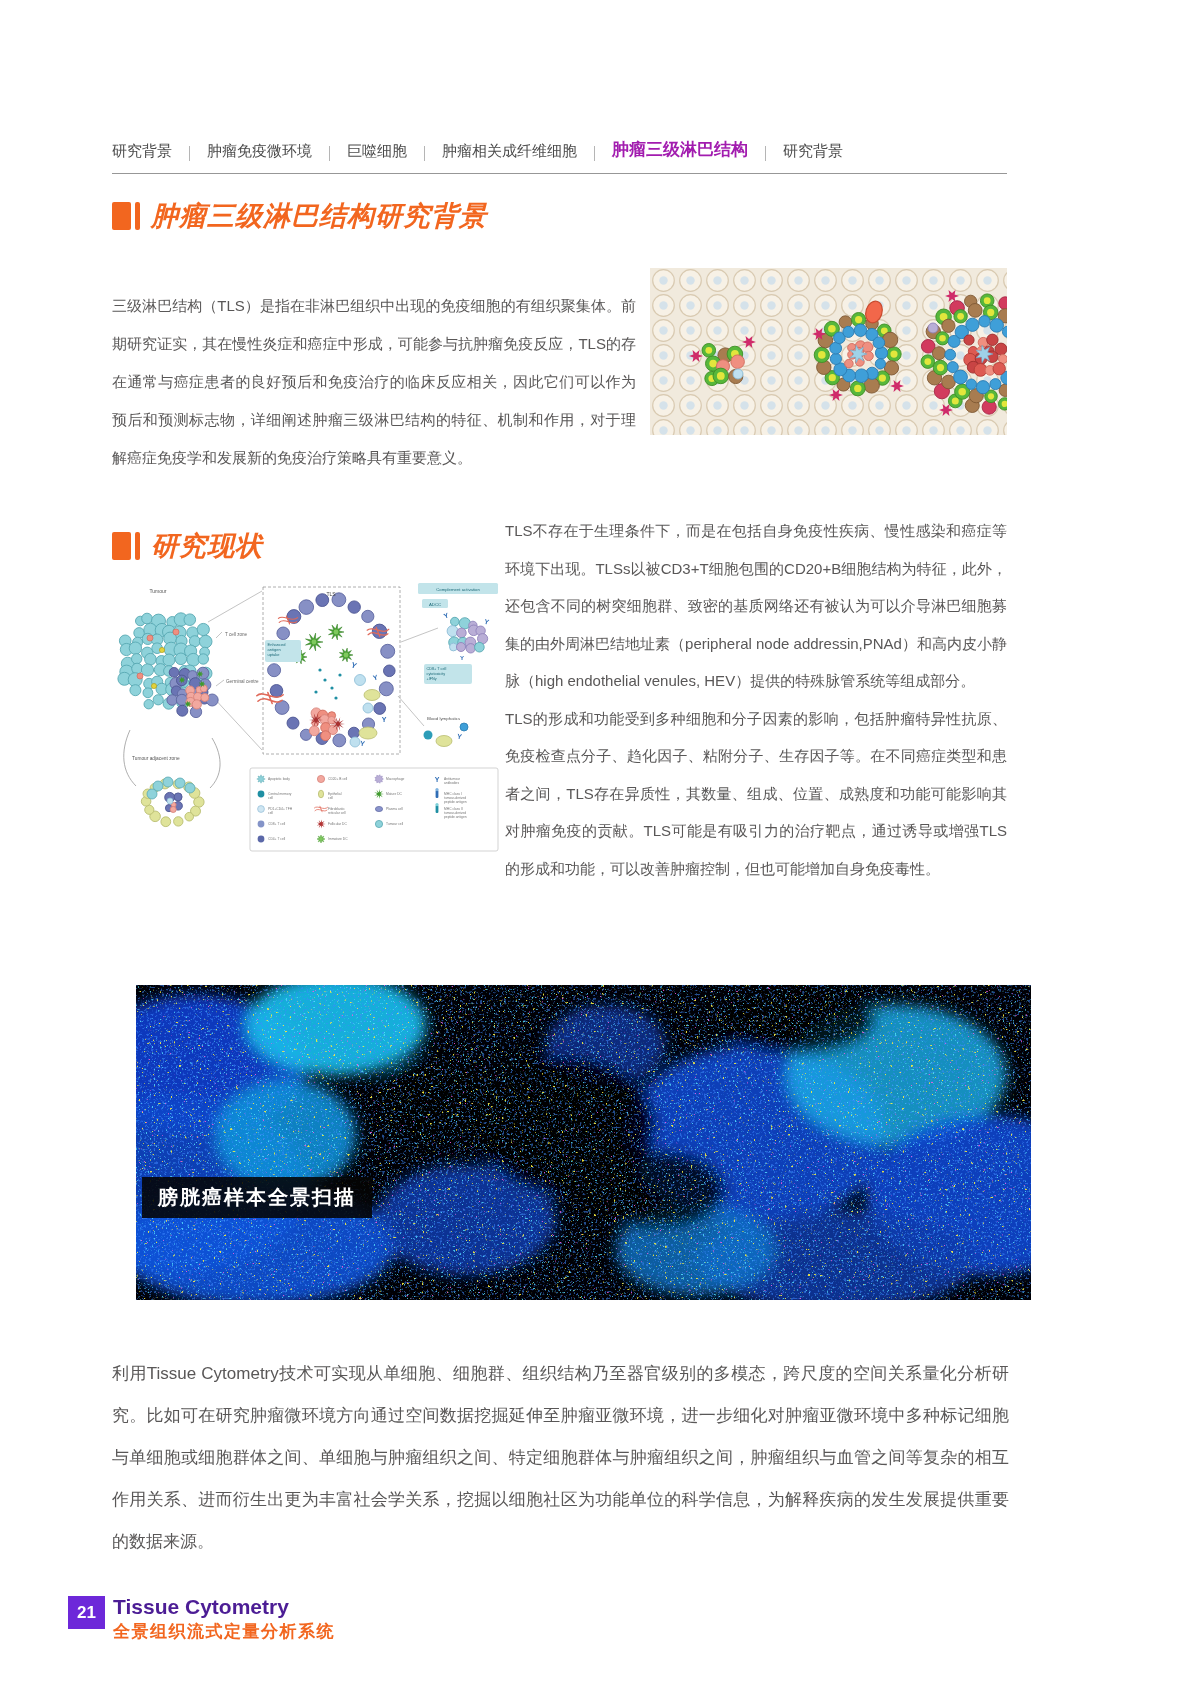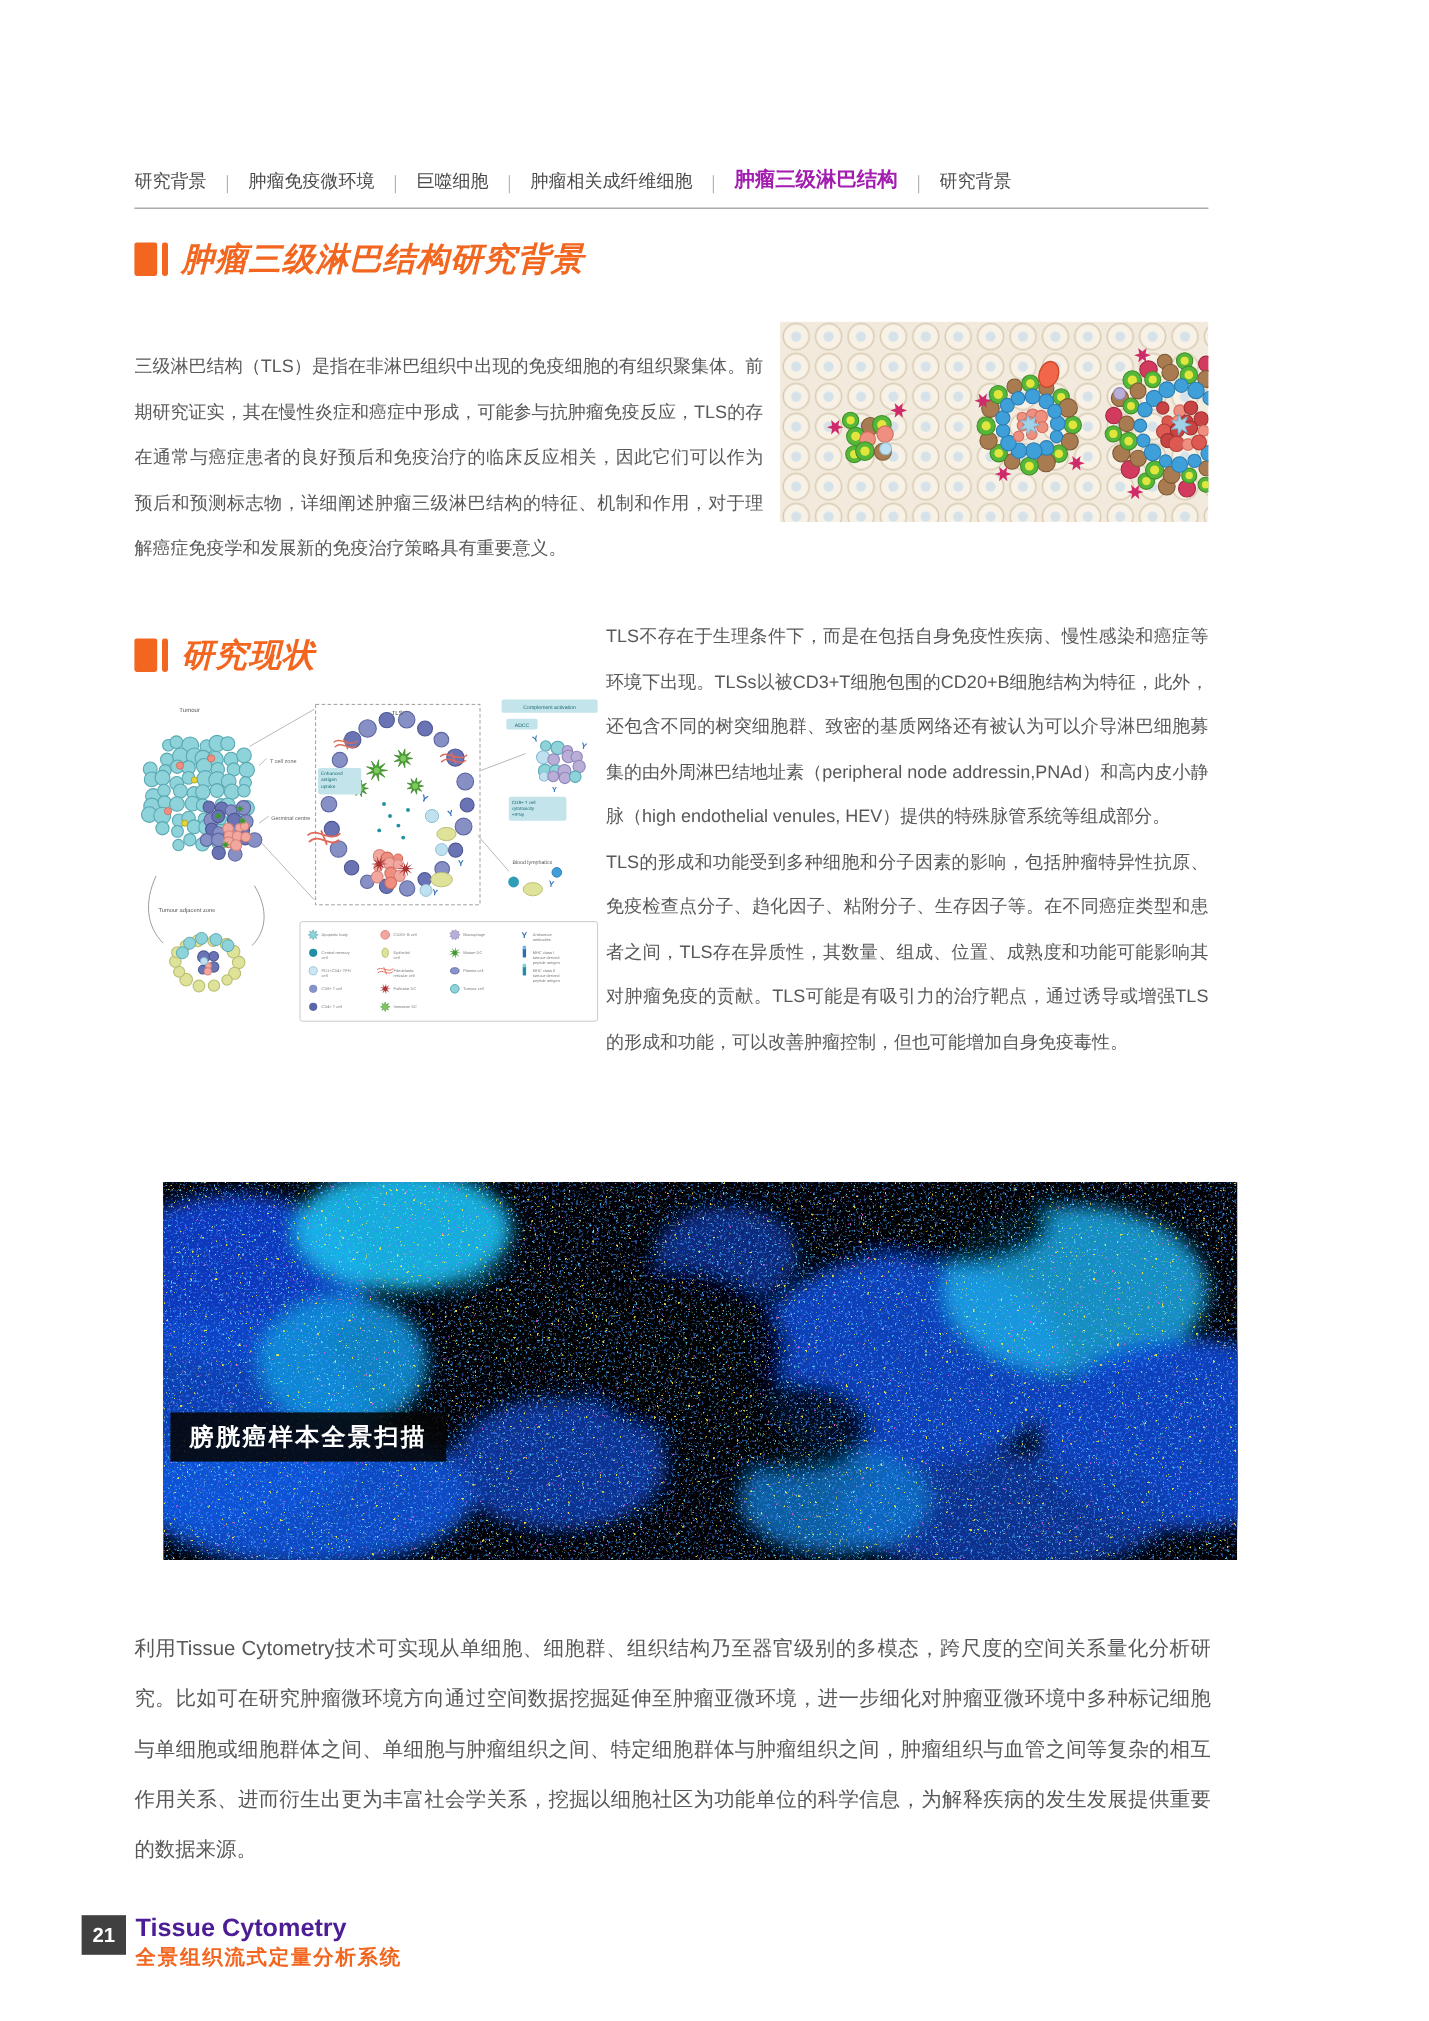--- a/index.html
+++ b/index.html
@@ -30,21 +30,21 @@
   .s2-col{left:505px;top:512px;width:502px;line-height:37.5px;}
   .s2-col p{margin:0;}
   .fig2{left:110px;top:580px;width:392px;height:274px;}
   
   .scan{left:112px;top:985px;width:895px;height:239px;background:#000;margin-left:24px;}
   .scan-caption{position:absolute;left:6px;bottom:6px;background:rgba(5,5,5,0.88);color:#fff;
     font-size:20px;font-weight:bold;letter-spacing:2px;padding:7px 16px;}
   .closing{left:112px;top:1336px;width:897px;font-size:17px;line-height:42px;text-align:justify;}
   
   .footer{left:68px;top:1596px;display:flex;align-items:flex-start;}
-  .badge{width:37px;height:33px;background:#404040;color:#fff;font-size:17px;font-weight:bold;
+  .badge{width:37px;height:33px;background:#6d28d9;color:#fff;font-size:17px;font-weight:bold;
     display:flex;align-items:center;justify-content:center;margin-right:8px;}
   .f-title{color:#4c1d95;font-size:21px;font-weight:bold;line-height:1.05;}
   .f-sub{color:#F2661F;font-size:17px;font-weight:bold;letter-spacing:1.5px;margin-top:2px;}
   svg text{font-family:"Liberation Sans","DejaVu Sans",sans-serif;}
 </style>
 </head>
 <body>
 
 <nav class="abs topnav">
   <span class="nav-item">研究背景</span>

